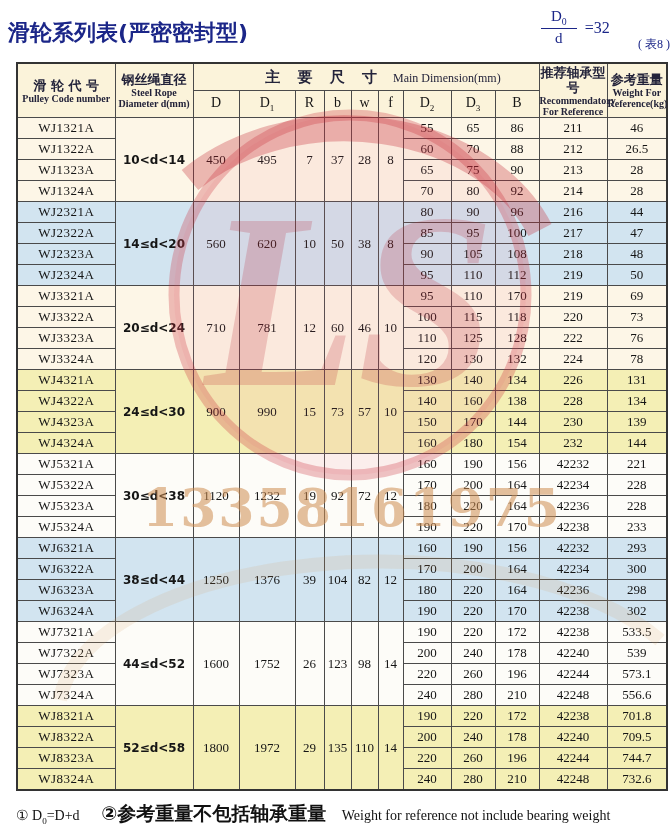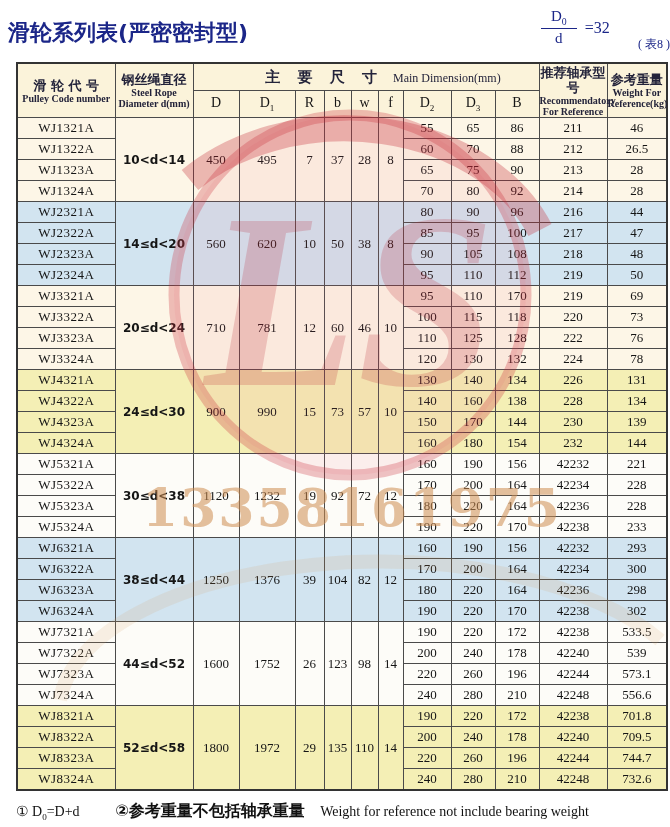--- a/index.html
+++ b/index.html
@@ -44,21 +44,21 @@
   tbody td{height:20px;font-size:13px;}
   td.code-cell{font-size:13px;letter-spacing:0.5px;}
   td.diam-cell{font-family:"DejaVu Sans",sans-serif;font-weight:bold;font-size:12px;}
   
   tr.theme-cream  td{background:#fdf6e7;}
   tr.theme-blue   td{background:#d2e4f0;}
   tr.theme-yellow td{background:#f4efb5;}
   tr.theme-white  td{background:#fdfcf8;}
   
   .footnote{position:absolute;left:16px;top:801px;font-size:14px;color:#111;white-space:nowrap;}
-  .footnote .fn-zh{font-family:"DejaVu Sans",sans-serif;font-weight:bold;font-size:16px;margin-left:32px;}
+  .footnote .fn-zh{font-family:"DejaVu Sans",sans-serif;font-weight:bold;font-size:19px;margin-left:18px;}
   .footnote .fn-en{margin-left:12px;}
   
   .watermark{position:absolute;left:0;top:0;width:670px;height:827px;pointer-events:none;z-index:2;}
   .phone-wm{
     position:absolute;left:142px;top:477px;
     font-family:"DejaVu Serif",serif;font-weight:600;
     font-size:52px;letter-spacing:2px;
     color:rgba(206,141,80,0.55);
   }
   svg.seal{position:absolute;left:0;top:0;}

